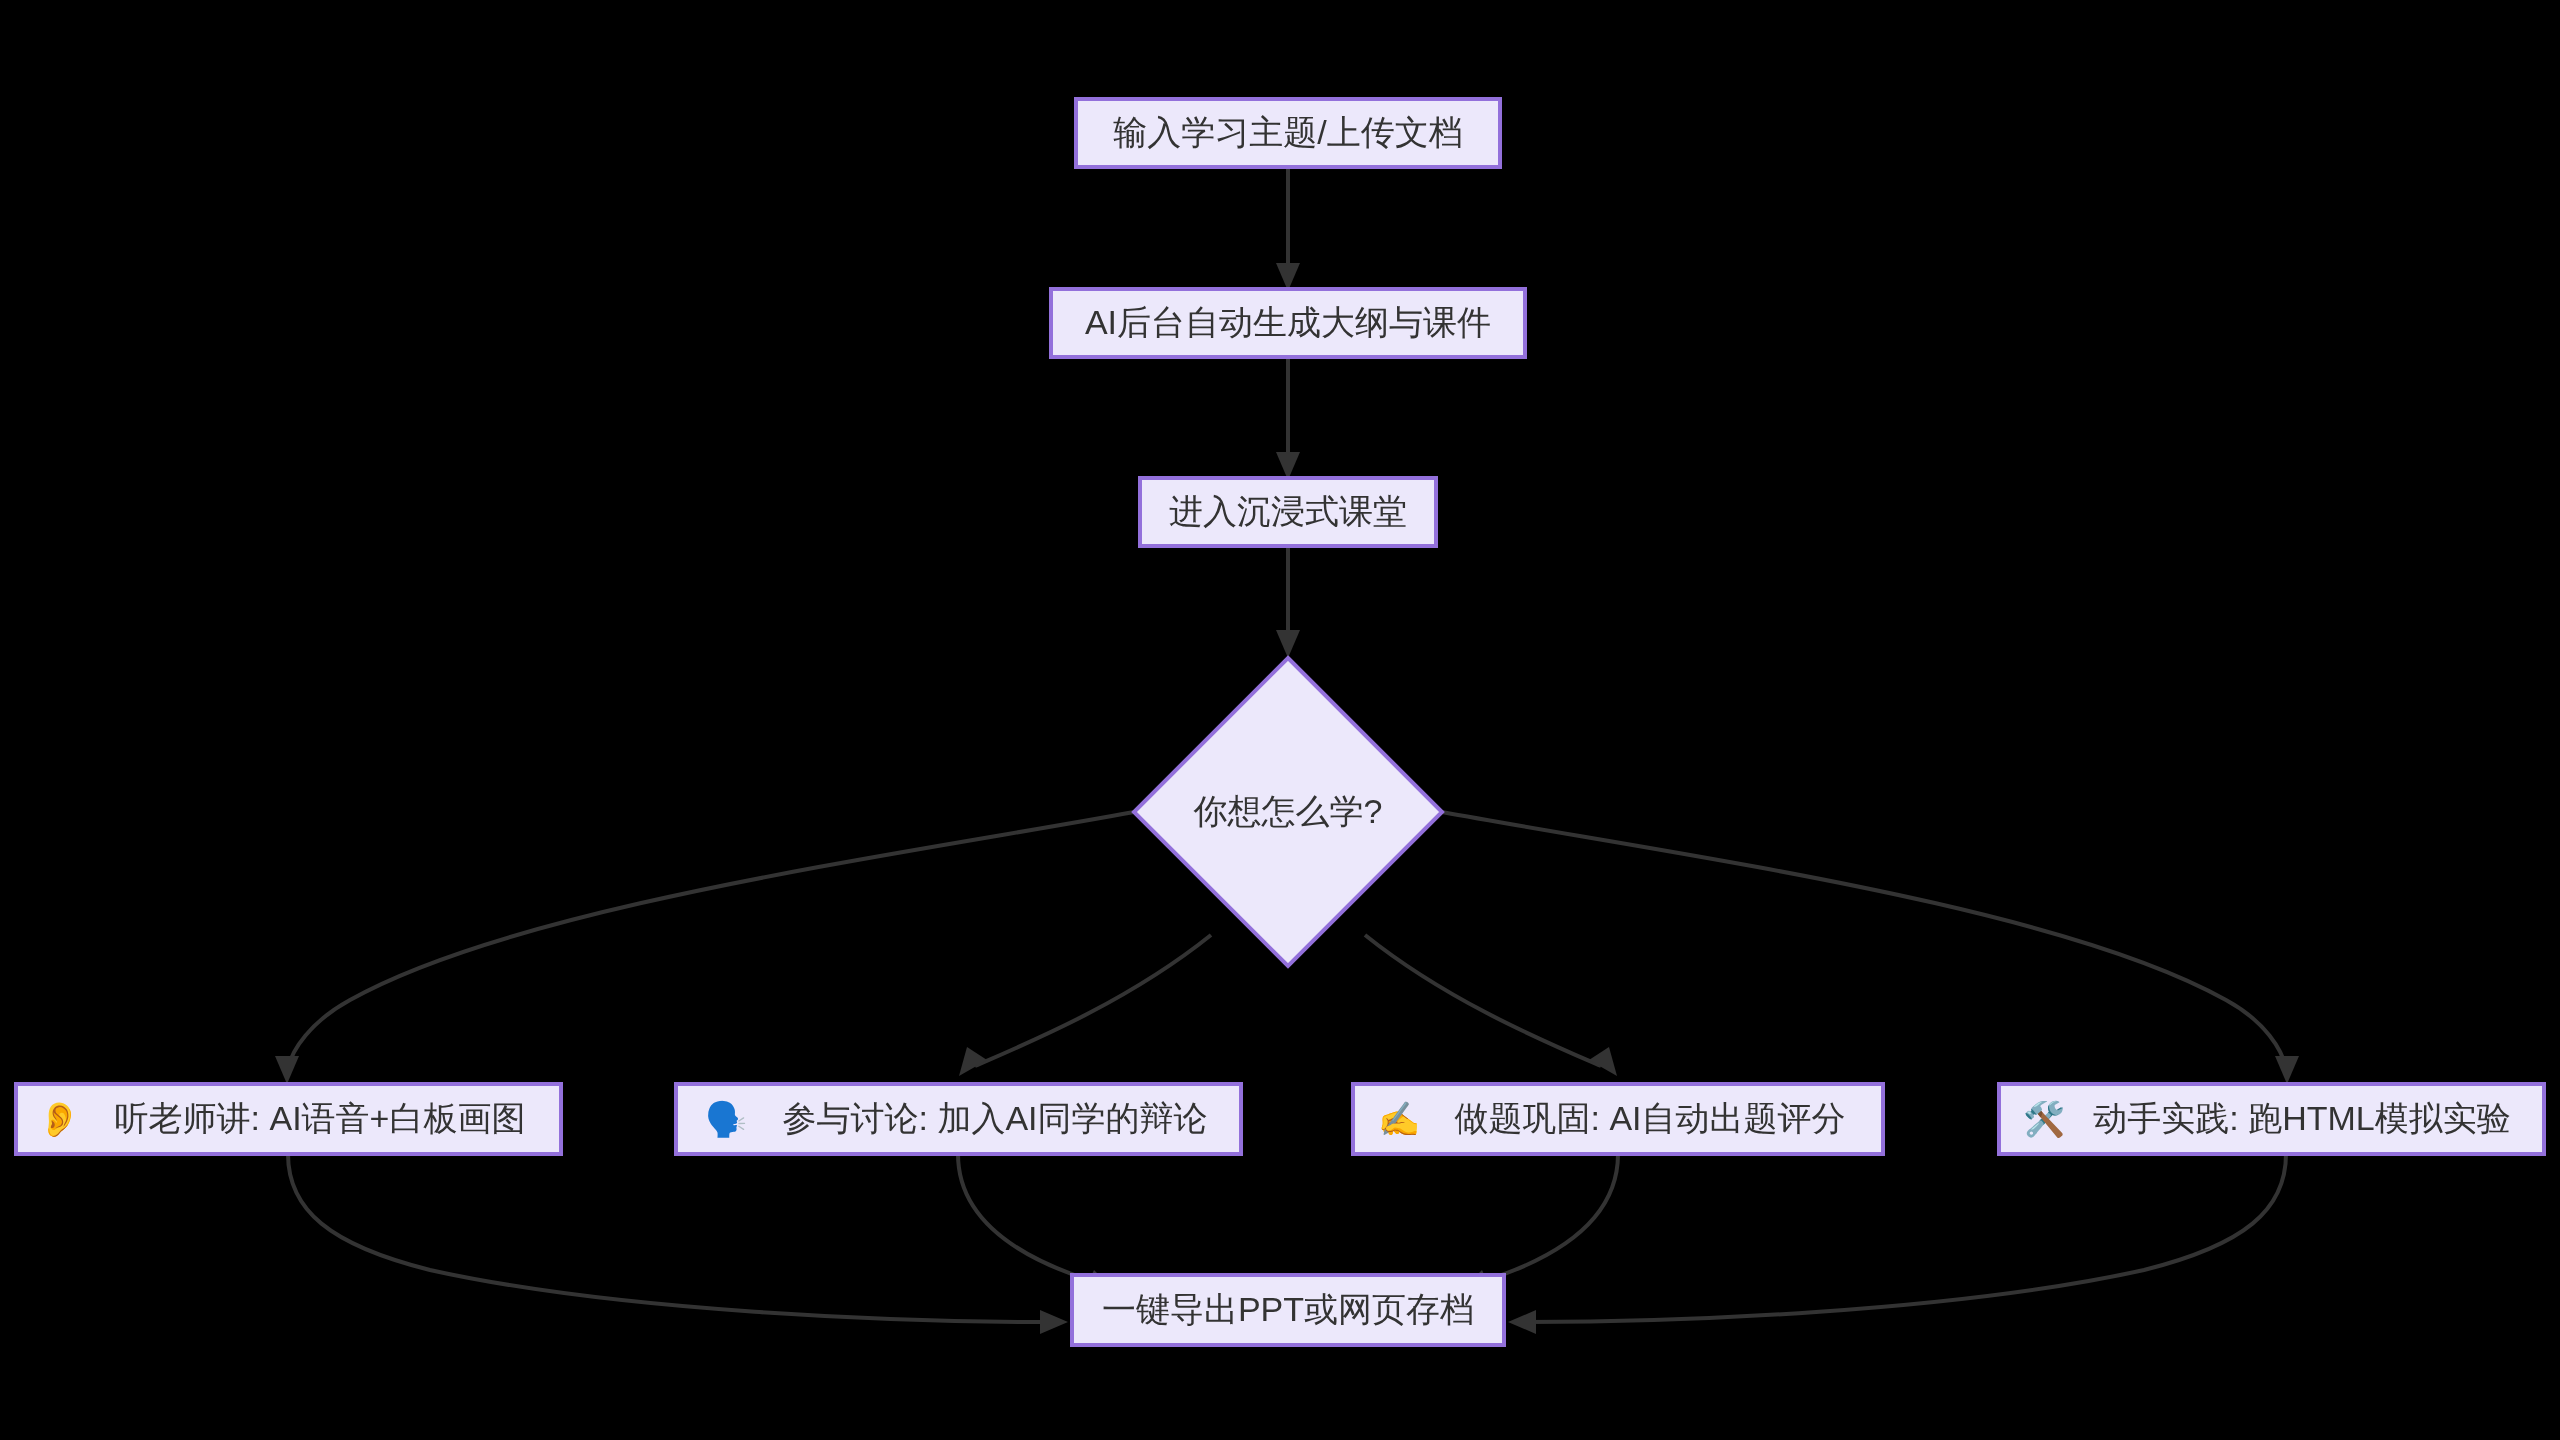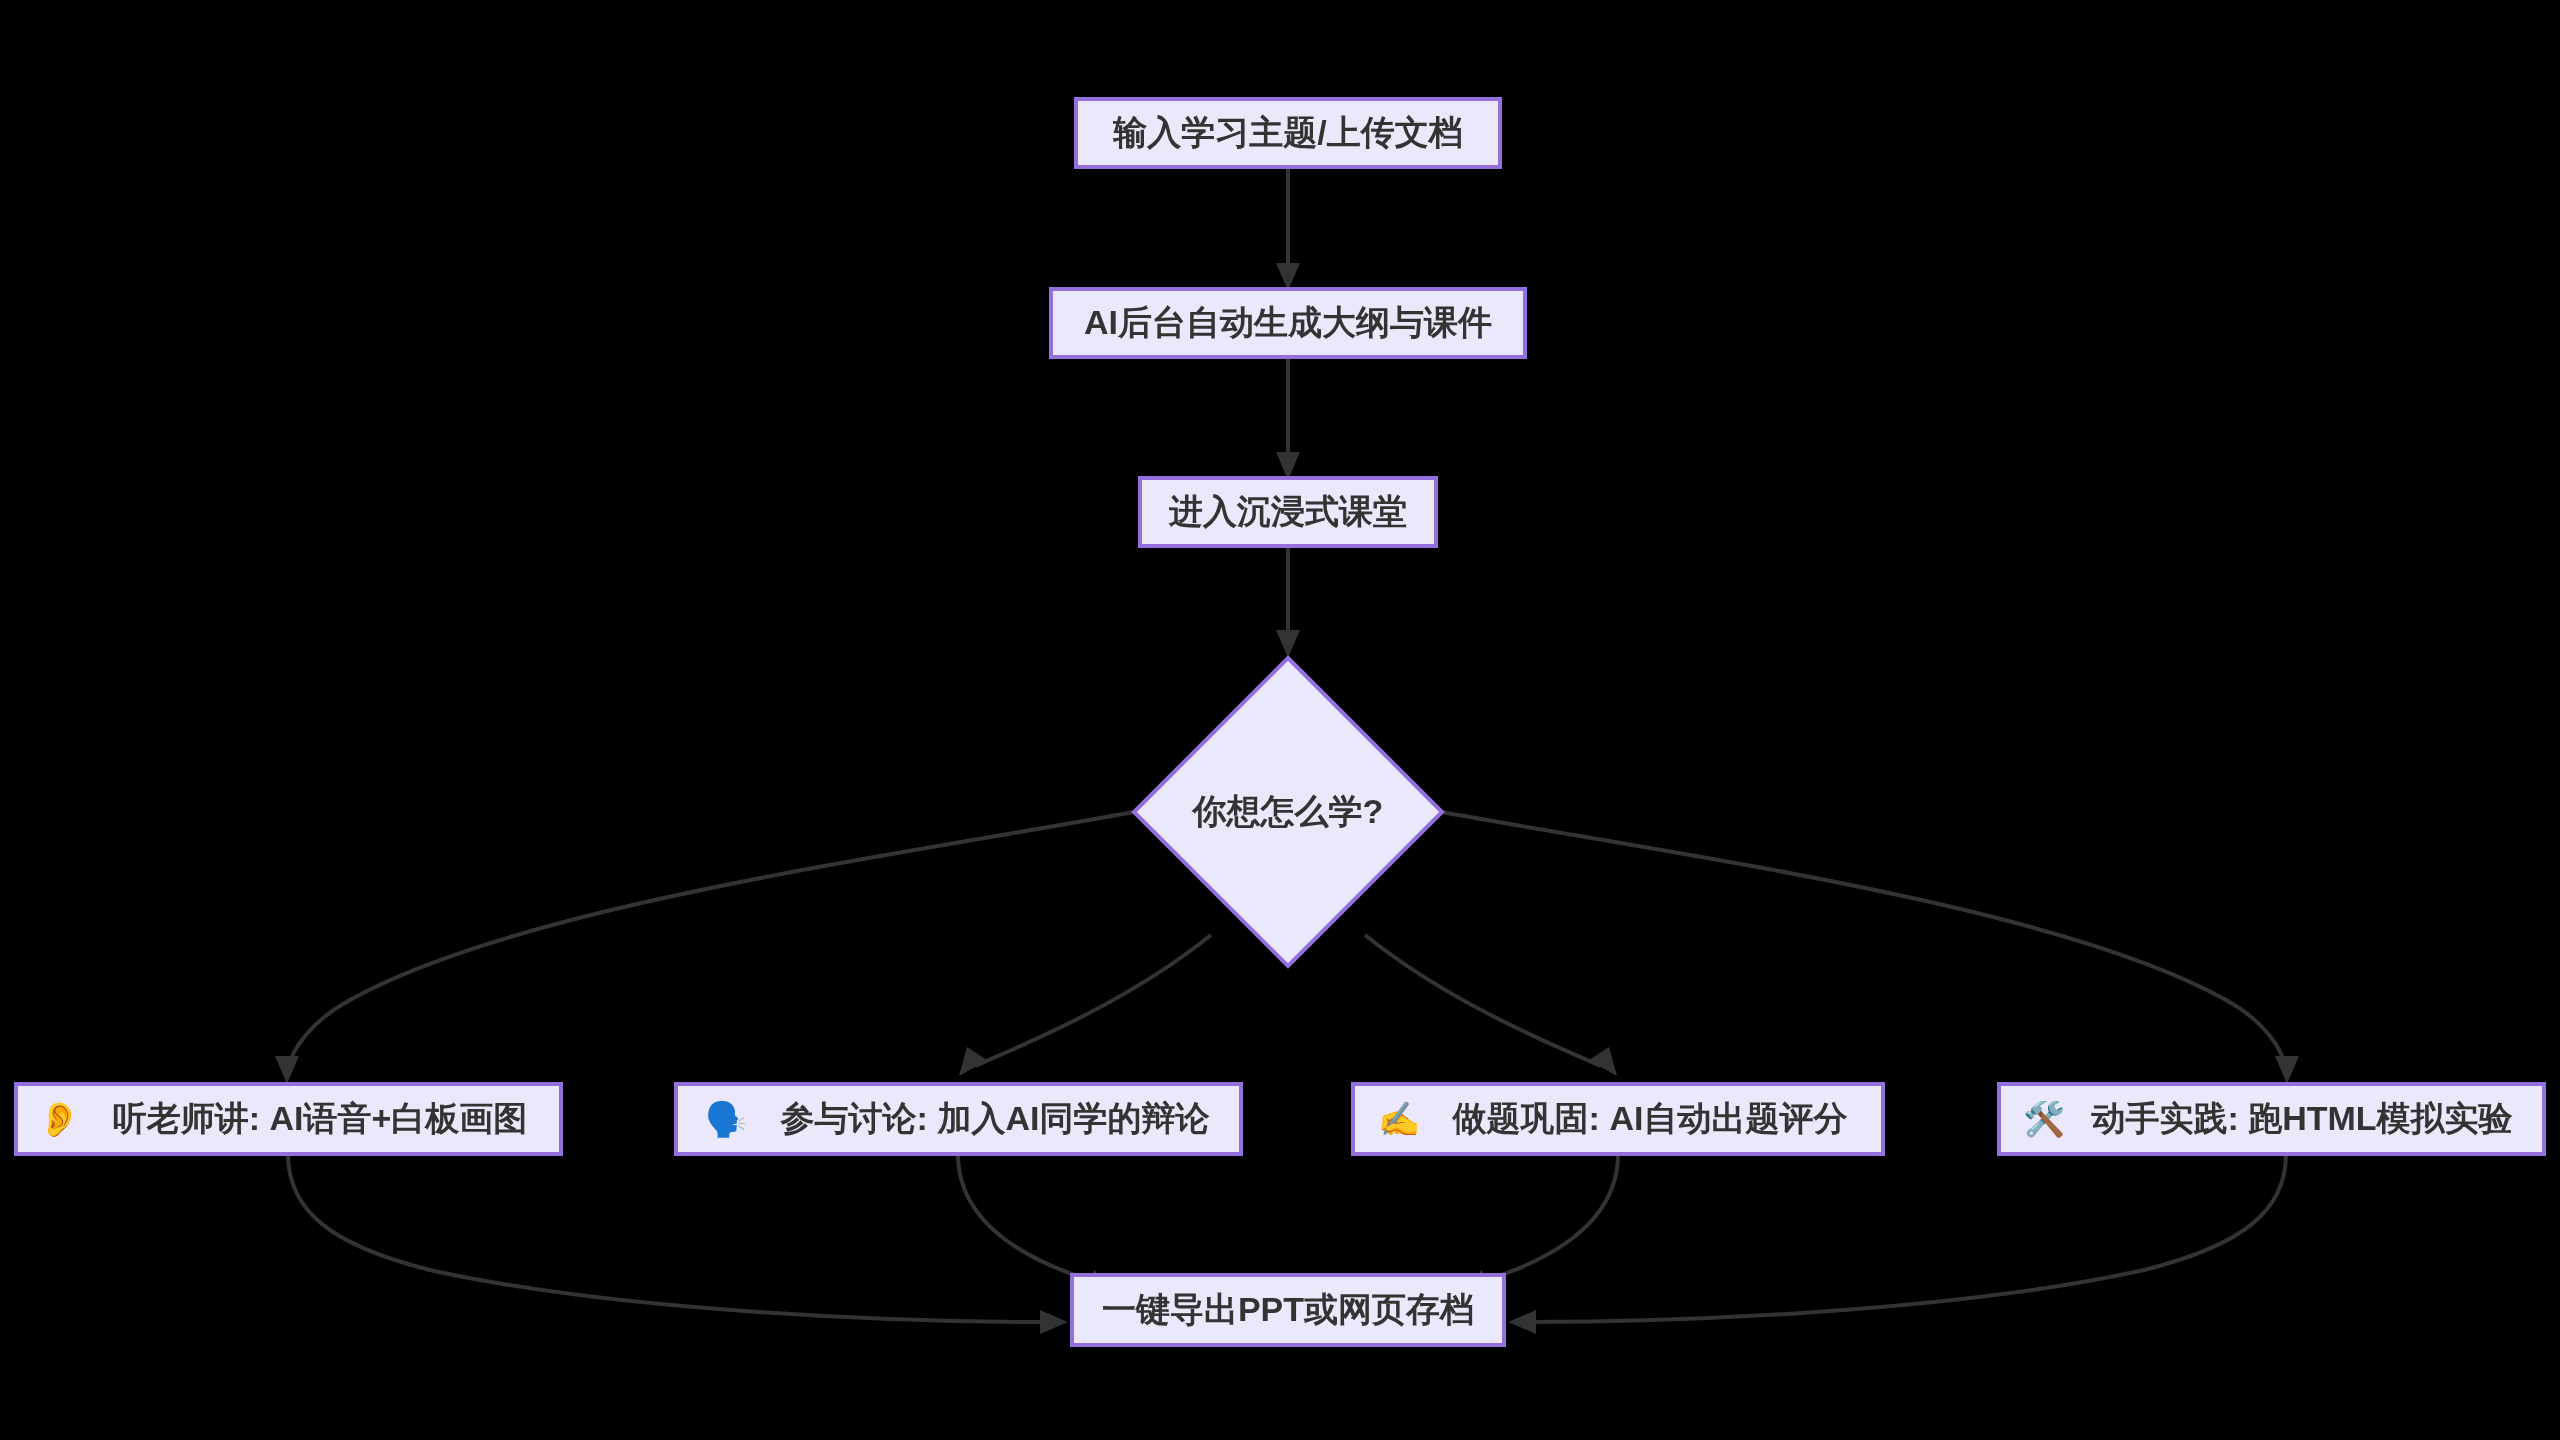--- a/index.html
+++ b/index.html
@@ -9,21 +9,20 @@
     width: 2560px;
     height: 1440px;
     overflow: hidden;
   }
   #flow-root {
     position: relative;
     width: 2560px;
     height: 1440px;
     background: #000000;
     font-family: "Liberation Sans", "DejaVu Sans", sans-serif;
-    font-weight: bold;
   }
   svg#flow-svg {
     position: absolute;
     top: 0; left: 0;
     width: 2560px;
     height: 1440px;
     display: block;
   }
   .edge-path {
     fill: none;

